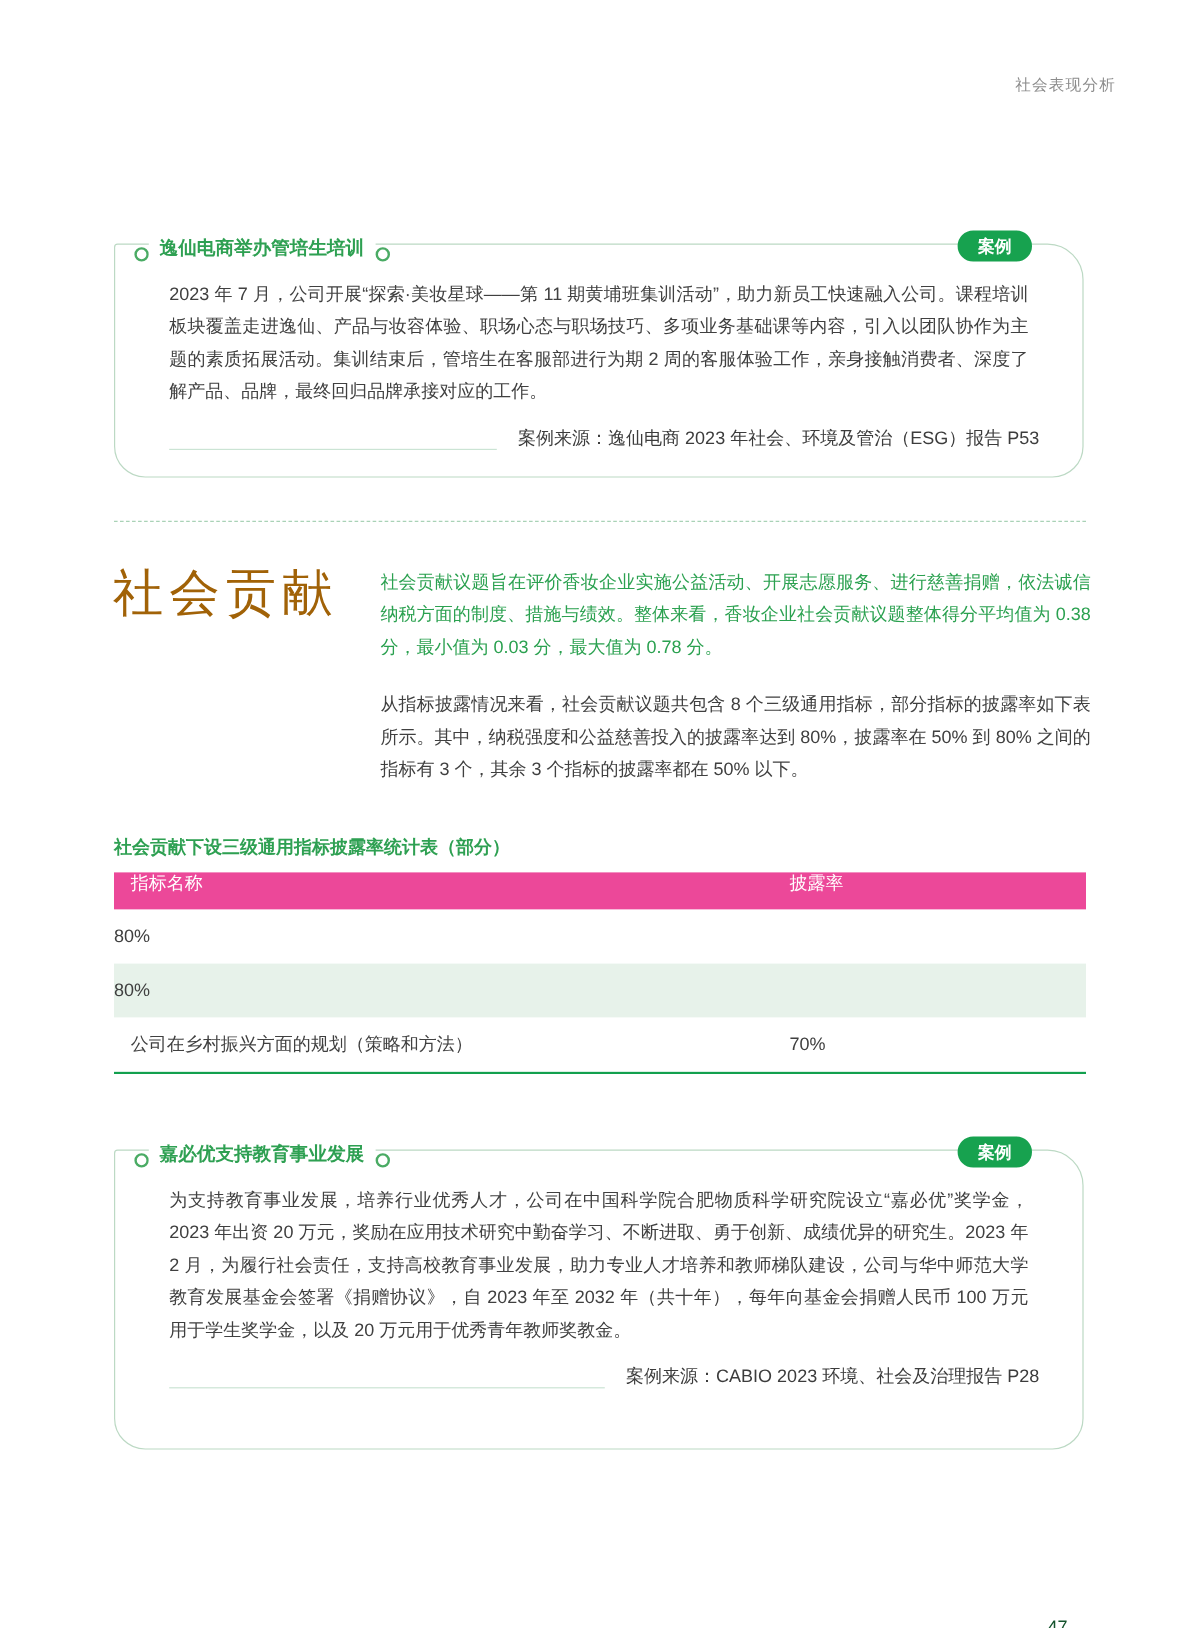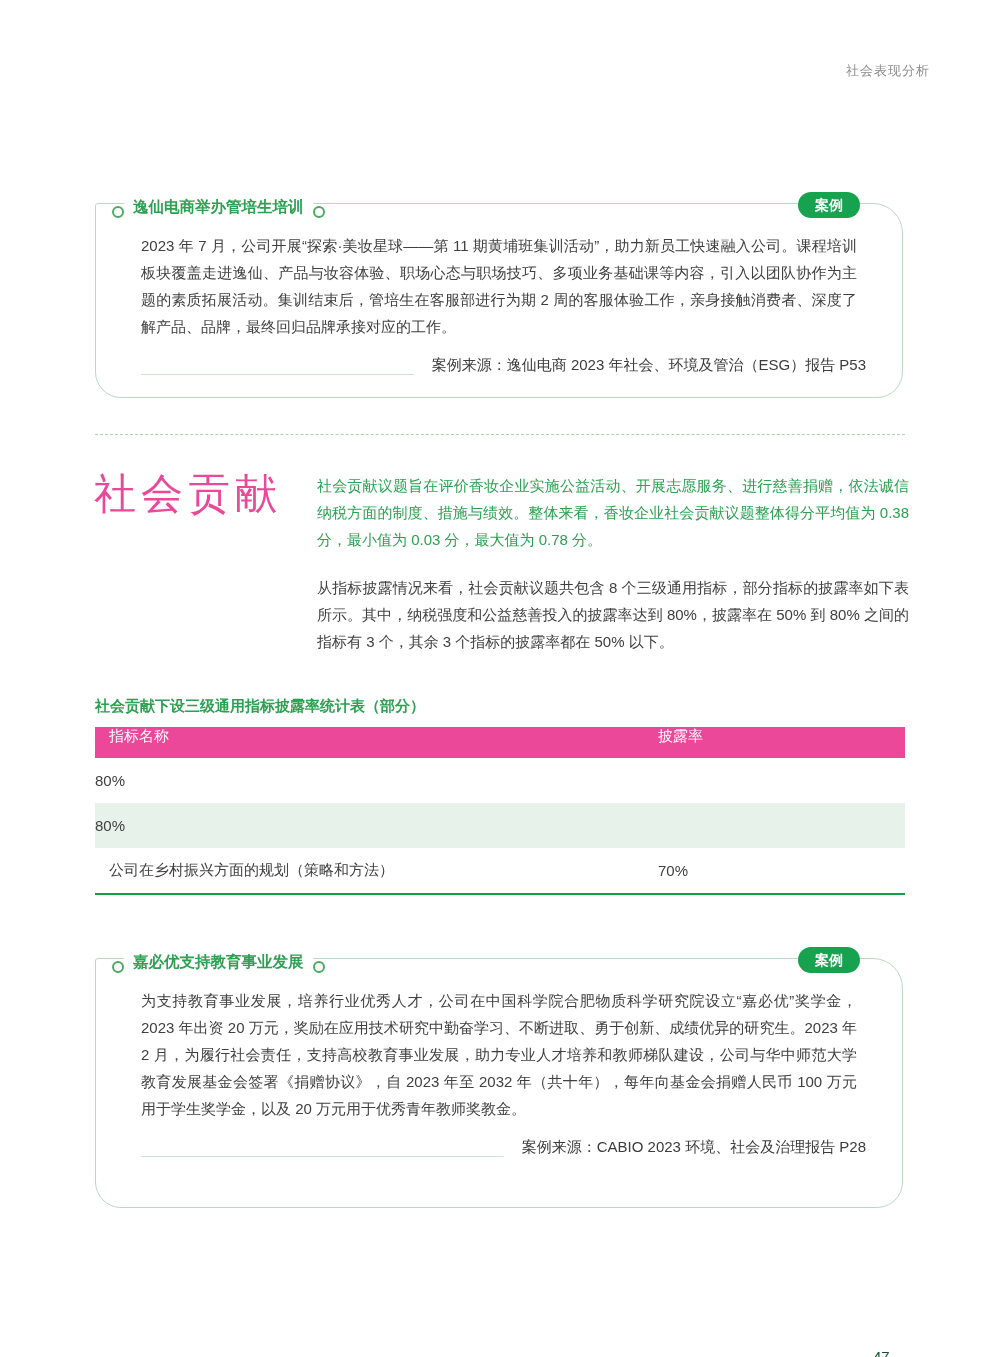--- a/index.html
+++ b/index.html
@@ -21,21 +21,21 @@
   .badge { margin-left:auto; background:#17a24f; color:#fff; font-size:14px; line-height:1;
            padding:6px 17px; border-radius:14px; white-space:nowrap;font-weight:bold; }
 
   .case-body { padding:28px 45px 0 45px; font-size:15px; line-height:27px; color:#404040; text-align:justify; }
   .case-source { display:flex; align-items:flex-end; margin:16px 36px 0 45px; }
   .src-line { flex:1; height:1px; background:#cbe4d4; margin-right:18px; }
   .src-text { font-size:15px; color:#3c3c3c; white-space:nowrap; }
 
   
   .divider { position:absolute; top:434px; left:95px; width:810px; border-top:1px dashed #a9d2b6; }
-  .section-title { position:absolute; top:466px; left:94px; font-size:42px; color:#ec4899;
+  .section-title { position:absolute; top:466px; left:94px; font-size:42px; color:#a16207;
                    font-weight:500; letter-spacing:5px; }
   .intro { position:absolute; left:317px; top:472px; width:592px; font-size:15px; line-height:27px; text-align:justify; }
   .intro-green { color:#2ba150; }
   .intro-black { margin-top:21px; color:#404040; }
 
   
   .table-caption { position:absolute; top:697px; left:95px; font-size:15px; color:#2ea052; font-weight:bold; }
   .disclosure-table { position:absolute; top:727px; left:95px; width:810px; border-bottom:2px solid #12a04e; }
   .t-header { display:flex; background:#ec4899; color:#fff; height:31px; align-items:flex-start; font-size:15px; }
   .col-name { width:563px; padding-left:14px; box-sizing:border-box; }

